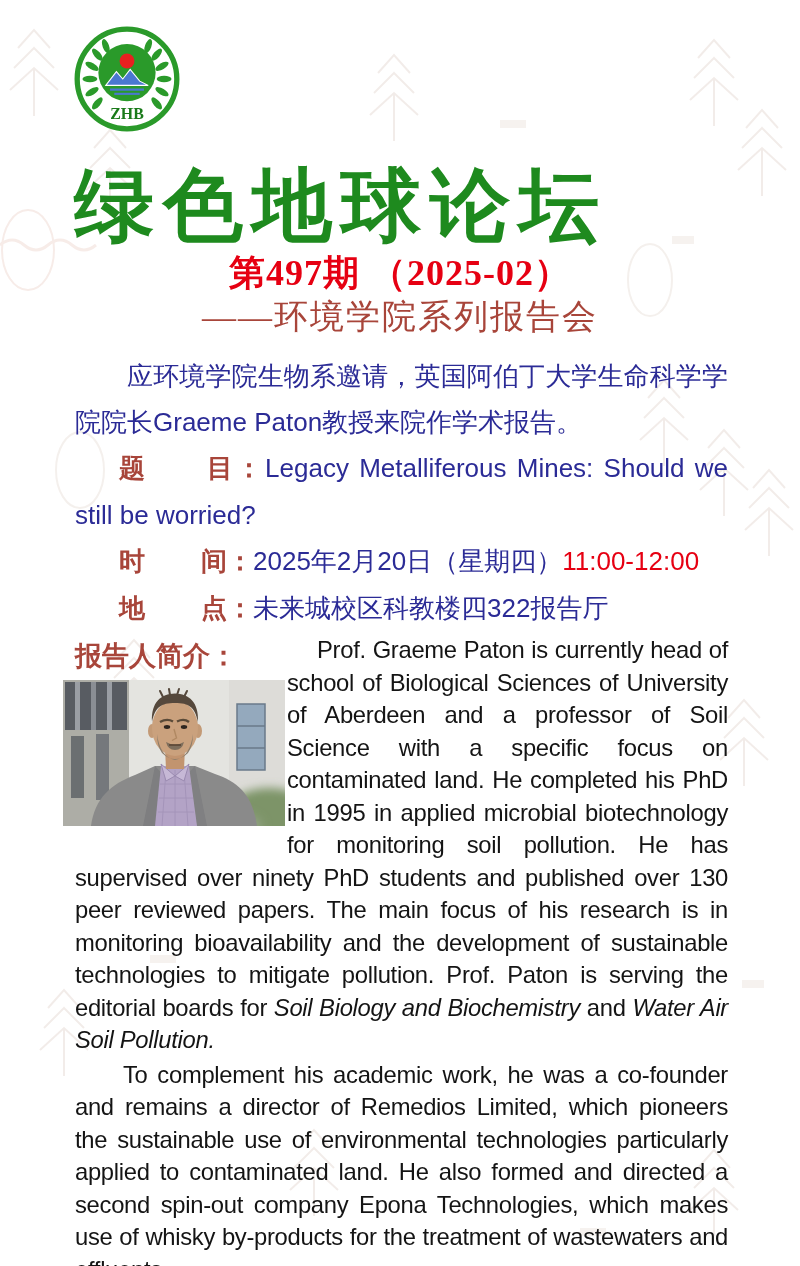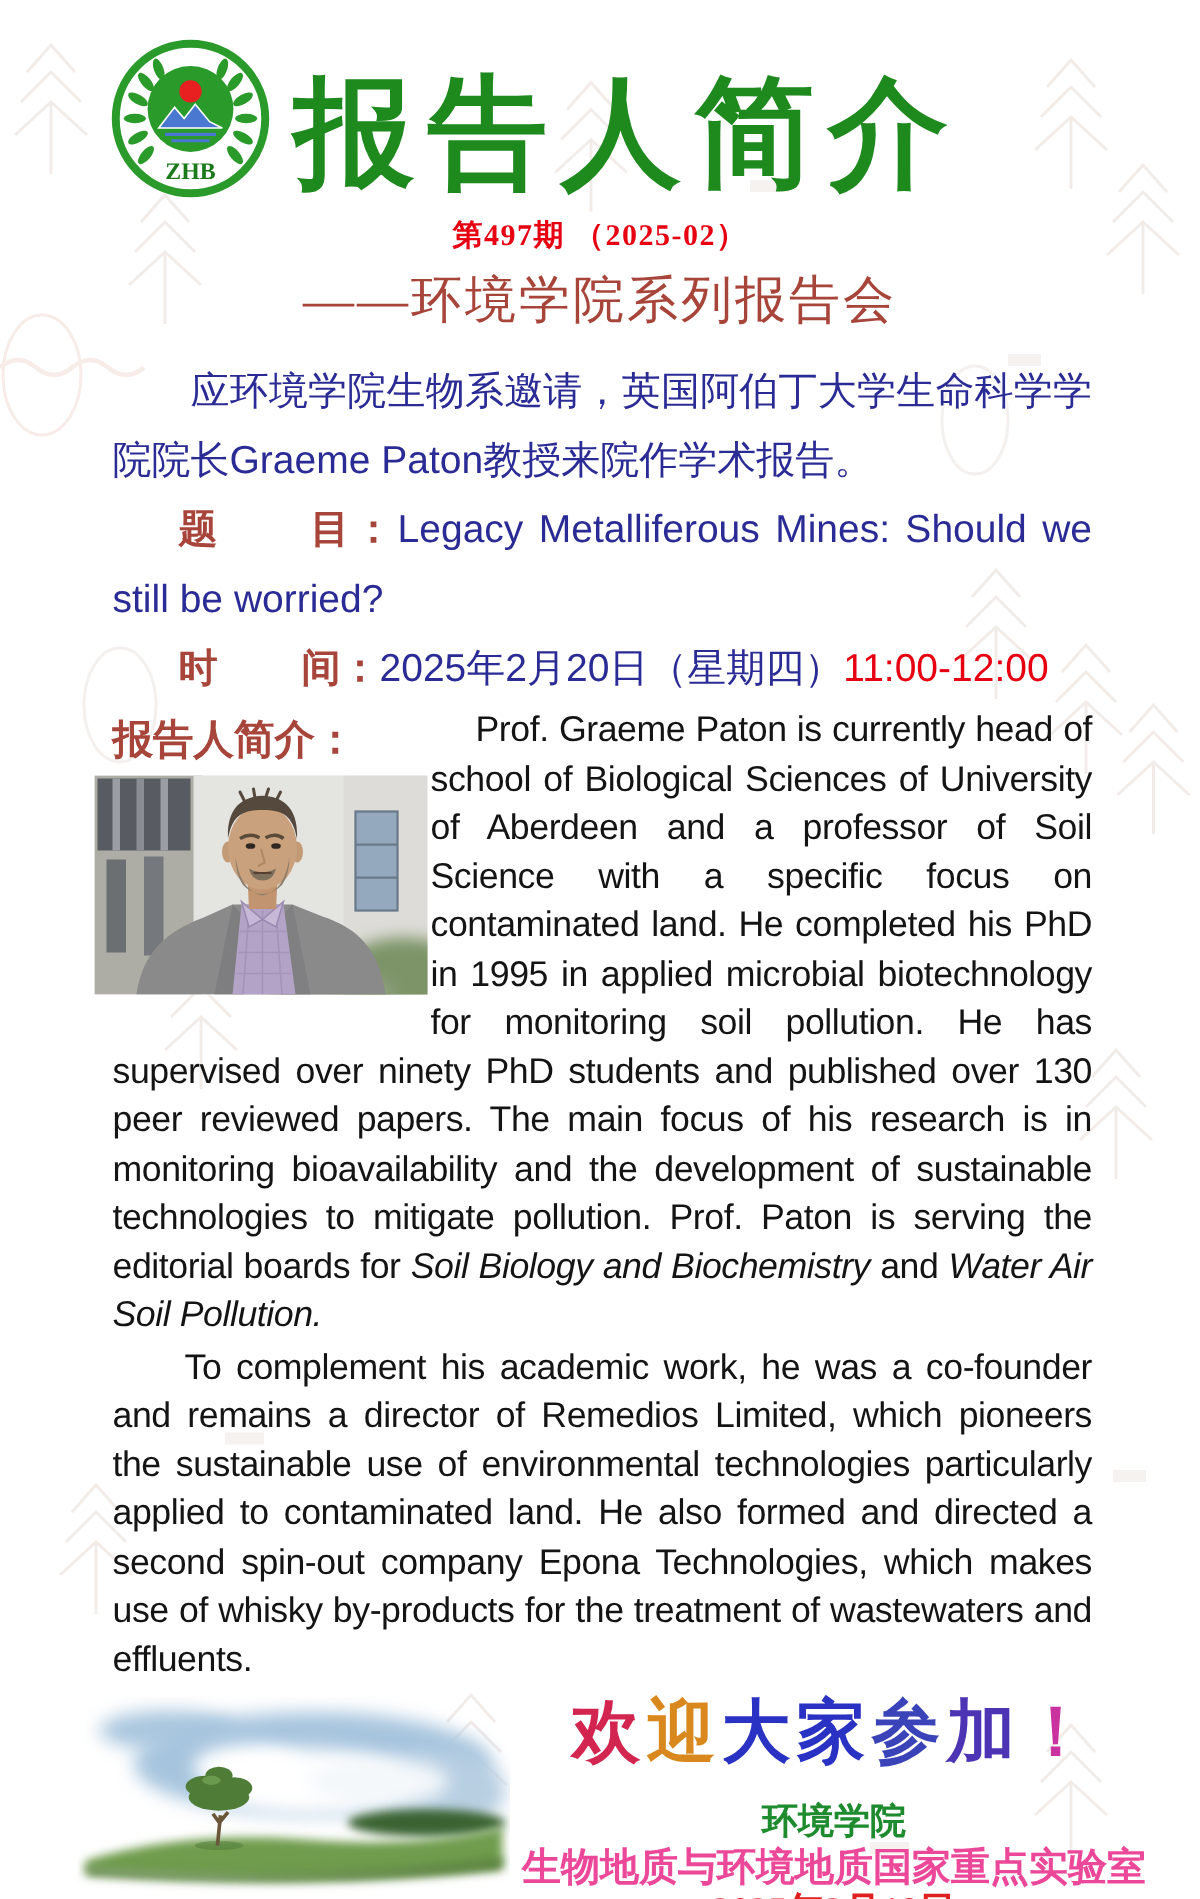--- a/index.html
+++ b/index.html
@@ -5,28 +5,28 @@
   html,body{margin:0;padding:0;}
   body{
     width:800px;height:1266px;position:relative;overflow:hidden;
     background:#ffffff;
     font-family:"Liberation Sans", sans-serif;
   }
   .watermark{position:absolute;inset:0;z-index:0;pointer-events:none;}
   .page{position:relative;z-index:1;}
 
   
-  .brand-row{display:flex;align-items:flex-end;padding:26px 30px 0 74px;gap:16px;}
+  .brand-row{display:flex;align-items:flex-start;padding:26px 30px 0 74px;gap:32px;flex-direction:column;}
   .logo-svg{width:106px;height:106px;flex:none;}
   .main-title{
     font-family:"Liberation Serif", serif;font-weight:bold;
     font-size:80px;line-height:1.05;color:#1e8a1e;letter-spacing:9px;white-space:nowrap;
   }
   .issue-line{
-    text-align:center;color:#e60012;font-size:20px;line-height:38px;margin-top:6px;
+    text-align:center;color:#e60012;font-size:36px;line-height:38px;margin-top:6px;
     font-family:"Liberation Serif", serif;font-weight:bold;letter-spacing:1px;
   }
   .series-line{
     text-align:center;color:#a8453a;font-size:34px;line-height:42px;margin-top:4px;
     font-family:"Liberation Serif", serif;letter-spacing:2px;
   }
 
   
   .content{padding:0 72px 0 75px;}
   .intro{
@@ -136,34 +136,35 @@
       </g>
       <circle cx="50" cy="44" r="27" fill="#2a9a2a"></circle>
       <circle cx="50" cy="33" r="7" fill="#e82020"></circle>
       <path d="M30,56 L40,43 L46,50 L53,41 L62,52 L70,56 Z" fill="#4a78d0" stroke="#ffffff" stroke-width="1"></path>
       <g stroke="#4a78d0" stroke-width="2">
         <line x1="34" y1="60" x2="66" y2="60"></line>
         <line x1="38" y1="64" x2="62" y2="64"></line>
       </g>
       <text x="50" y="88" text-anchor="middle" font-size="15" font-weight="bold" fill="#1a7a1a" font-family="Liberation Serif, serif">ZHB</text>
     </svg>
-    <div class="main-title">报告人简介</div>
+    <div class="main-title">绿色地球论坛</div>
   </div>
 
   <div class="issue-line">第497期 （2025-02）</div>
   <div class="series-line">——环境学院系列报告会</div>
 
   <div class="content">
 
     <p class="intro">应环境学院生物系邀请，英国阿伯丁大学生命科学学院院长Graeme Paton教授来院作学术报告。</p>
 
     <p class="field field-indent"><span class="label">题</span><span class="gap-2"></span><span class="label">目：</span><span class="value-blue">Legacy Metalliferous Mines: Should we still be worried?</span></p>
 
     <p class="field field-indent"><span class="label">时</span><span class="gap-2"></span><span class="label">间：</span><span class="value-blue">2025年2月20日（星期四）</span><span class="value-red">11:00-12:00</span></p>
 
+    <p class="field field-indent"><span class="label">地</span><span class="gap-2"></span><span class="label">点：</span><span class="value-blue">未来城校区科教楼四322报告厅</span></p>
 
     <div class="bio-section">
       <div class="bio-float">
         <div class="bio-label">报告人简介：</div>
 
         <svg class="photo-svg" viewBox="0 0 222 146" xmlns="http://www.w3.org/2000/svg">
           <defs>
             <filter id="pb2" x="-50%" y="-50%" width="200%" height="200%">
                 <feGaussianBlur stdDeviation="5"></feGaussianBlur>
               </filter>

